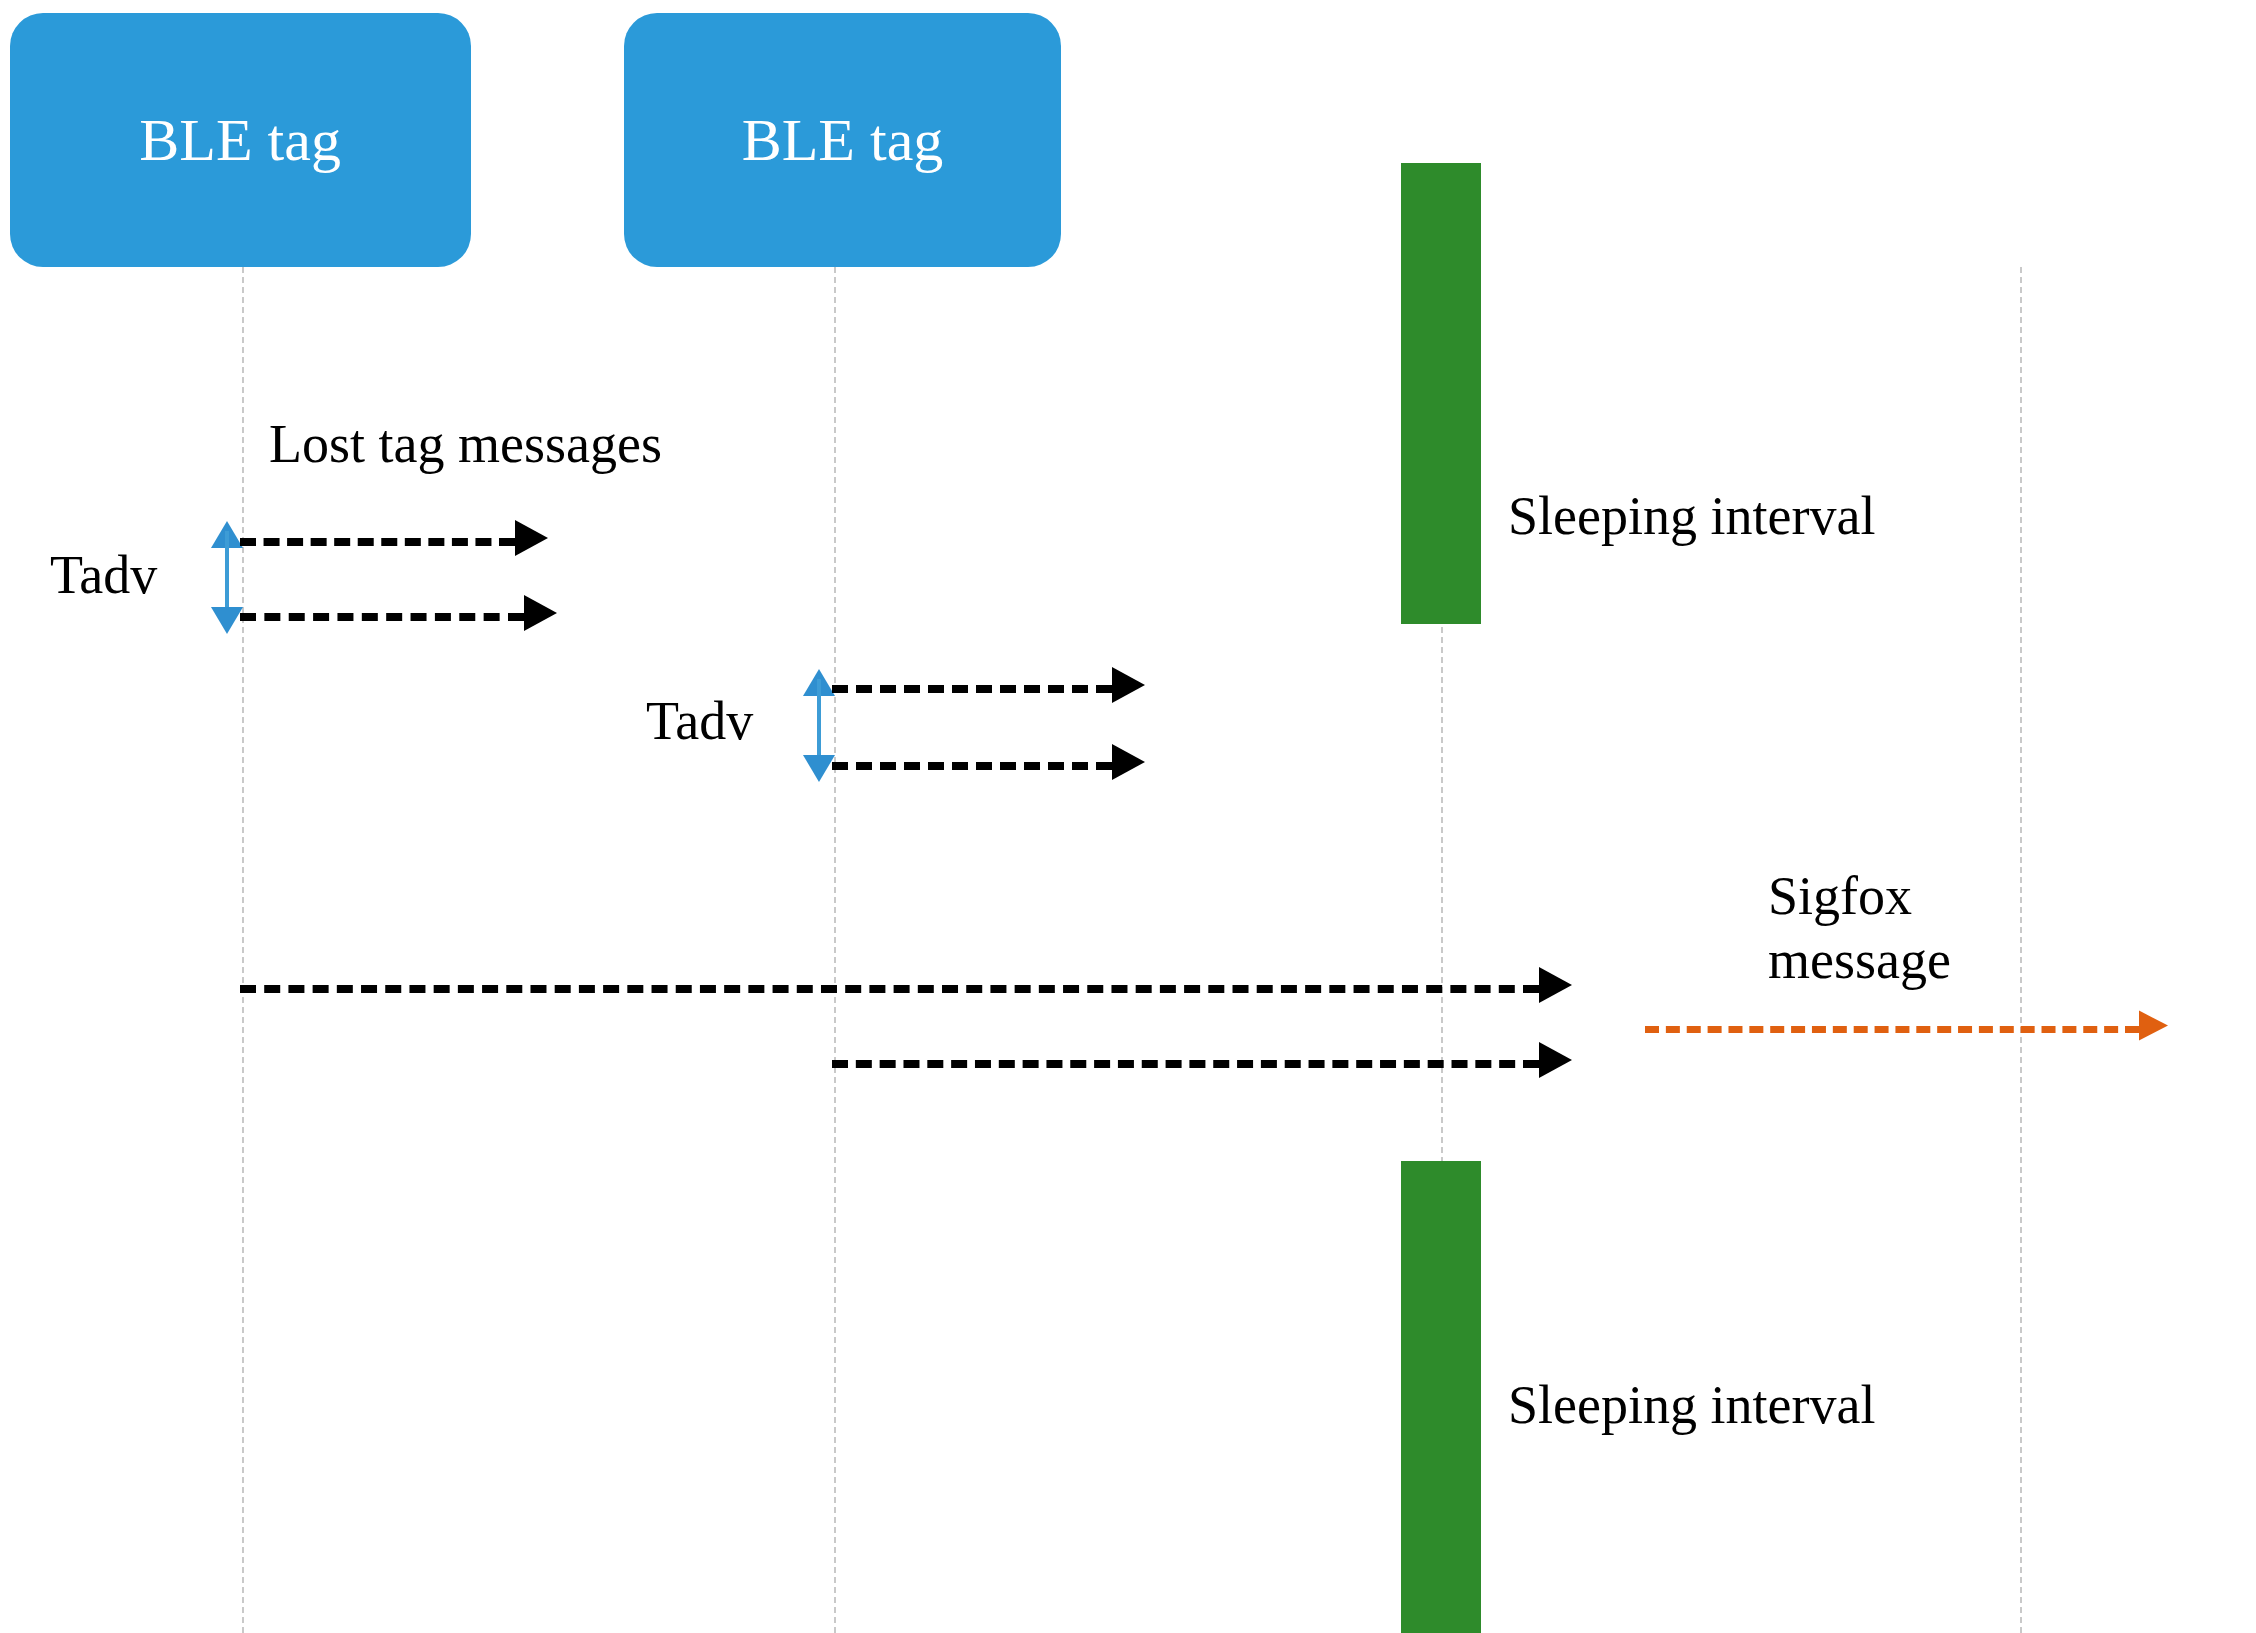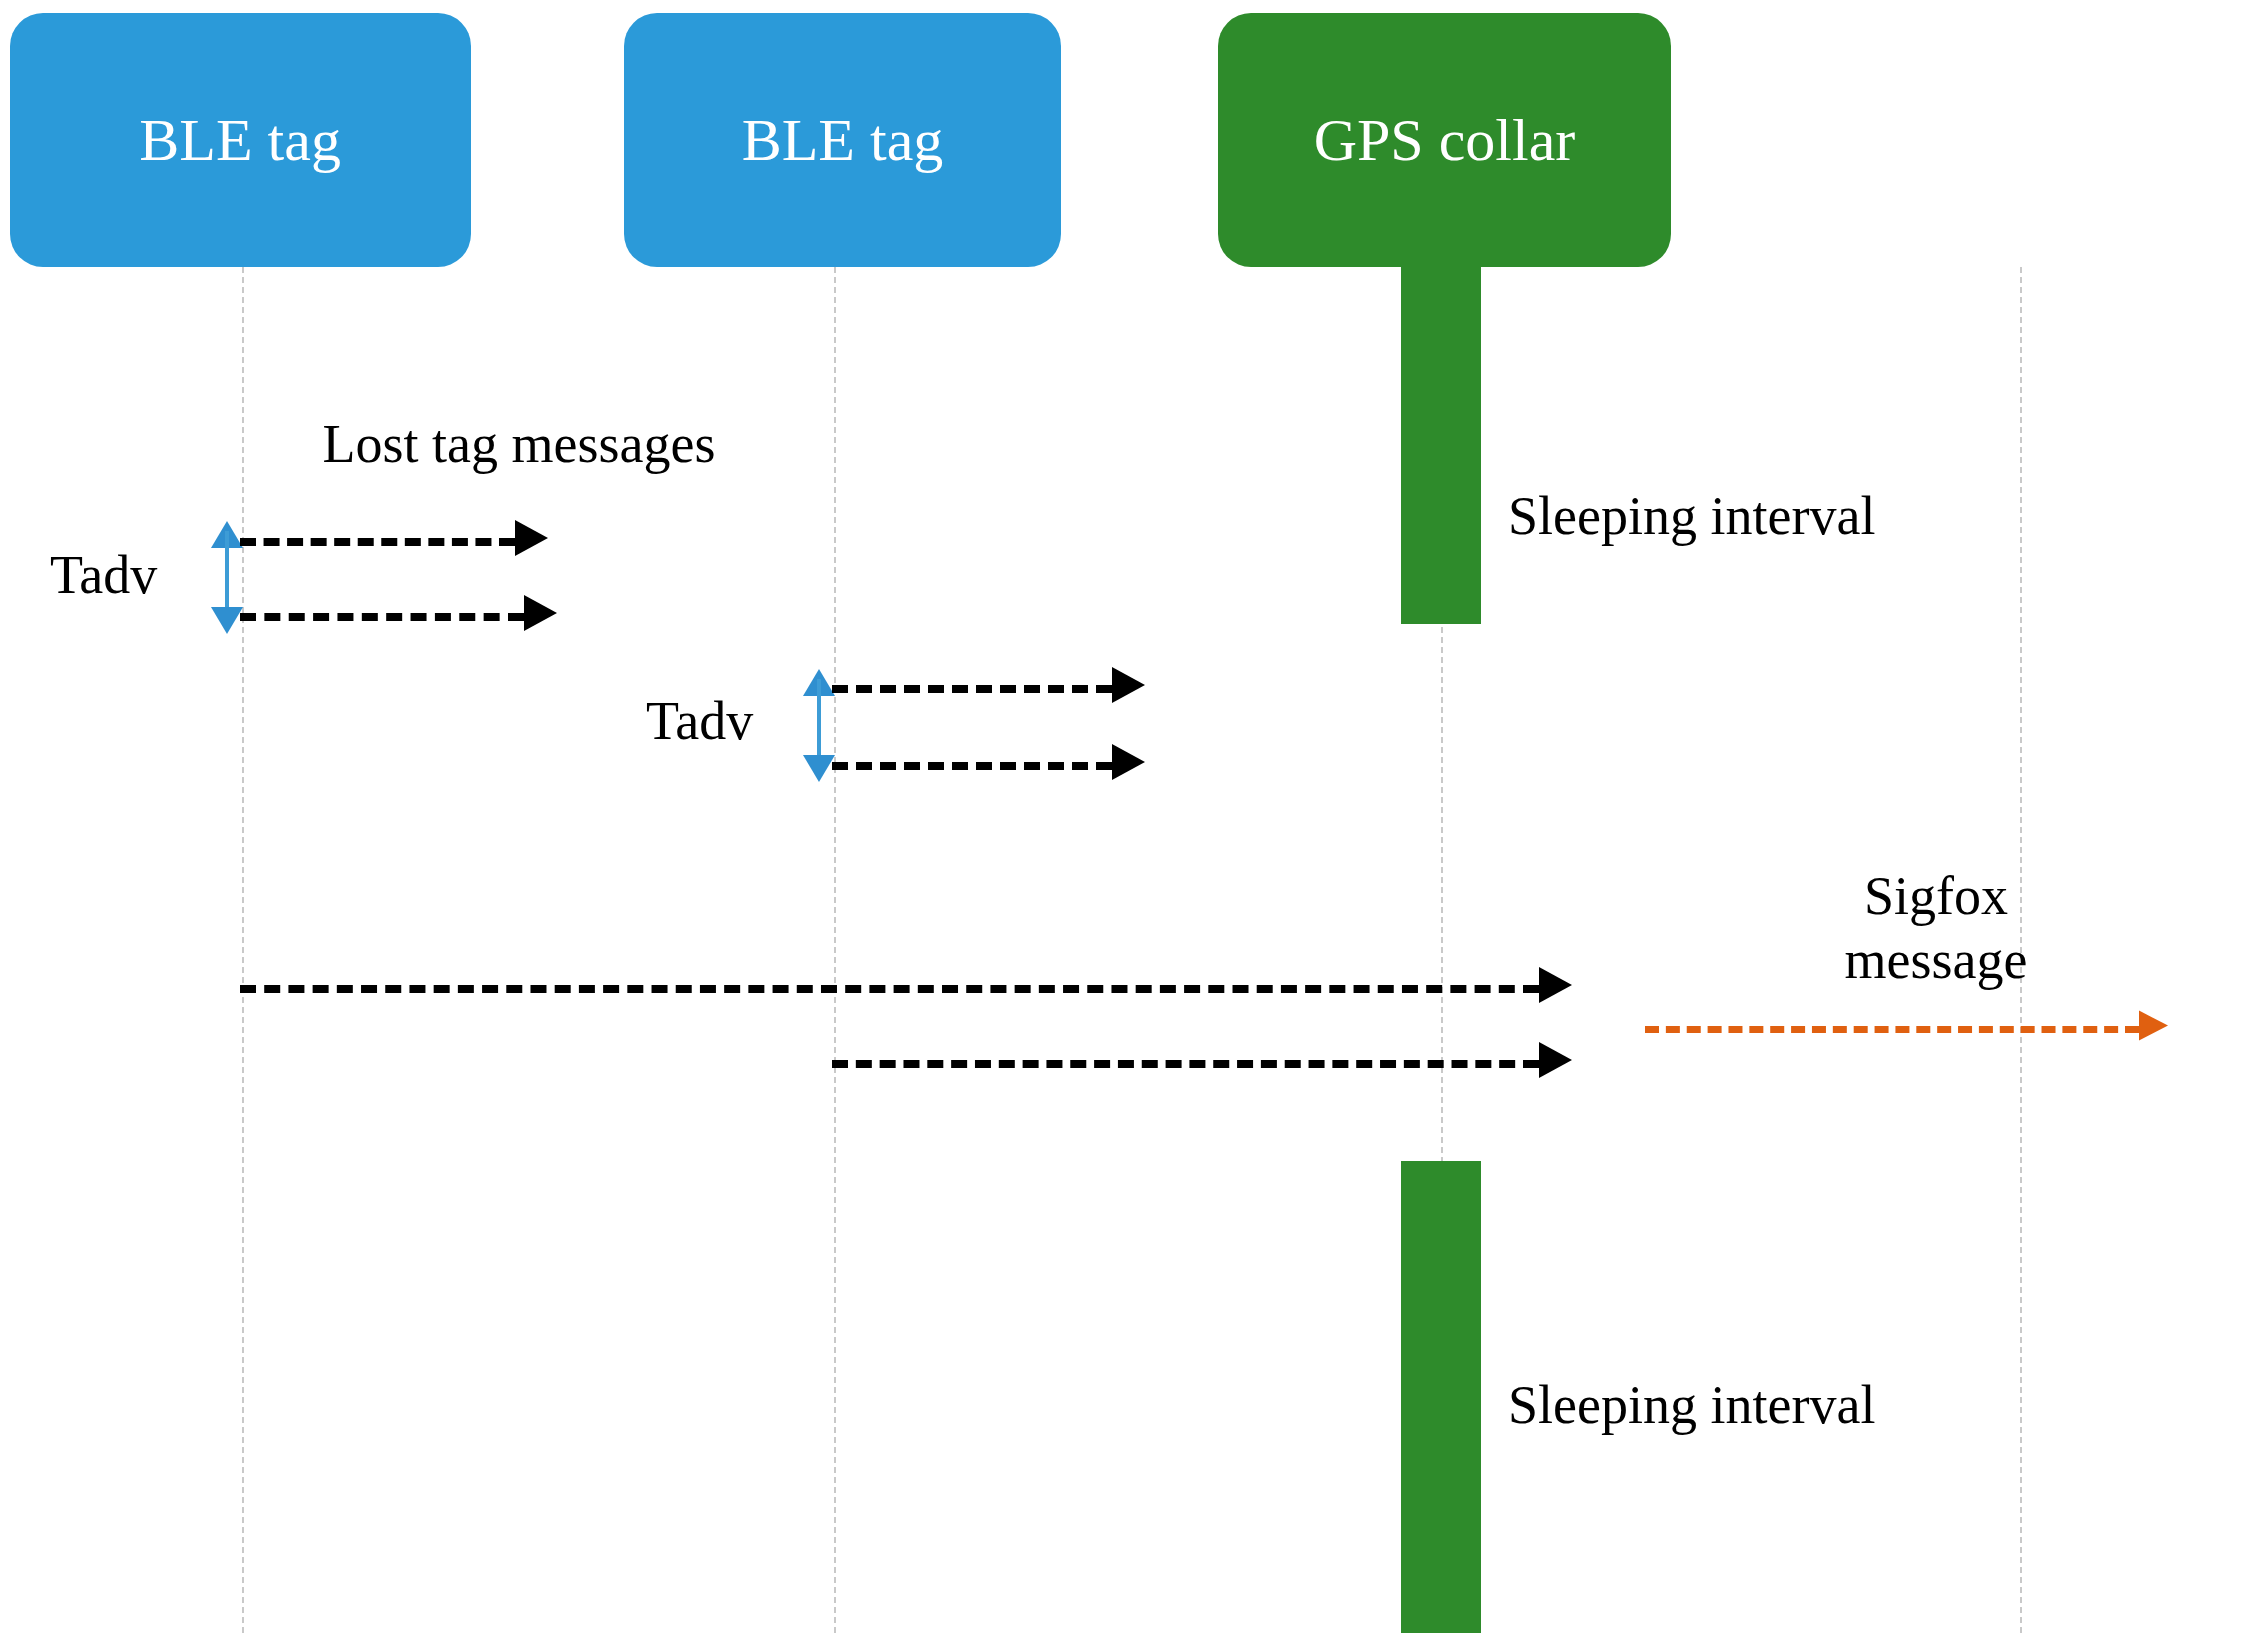--- a/index.html
+++ b/index.html
@@ -96,21 +96,20 @@
   }
   .interval .cap.up   { top: 0;    border-bottom: 27px solid #2f8fd0; }
   .interval .cap.down { bottom: 0; border-top: 27px solid #2f8fd0; }
 
   
   .note {
     position: absolute;
     color: #000000;
     line-height: 1.18;
     white-space: pre-line;
-    text-align: center;
   }
   .note.left { text-align: left; }
 </style>
 </head>
 <body>
 
 <div id="canvas">
 
   <div class="lifeline" style="left:242px; top:267px; height:1366px;"></div>
   <div class="lifeline" style="left:834px; top:267px; height:1366px;"></div>
@@ -121,23 +120,20 @@
   <div class="activation" style="left:1401px; top:1161px; width:80px; height:473px;"></div>
 
   <div class="actor-box" style="left:9.6px; top:13.4px; width:461px; height:254px; background:#2b9ad9; font-size:60px;">
     <span class="actor-label">BLE tag</span>
   </div>
 
   <div class="actor-box" style="left:624px; top:13.4px; width:437px; height:254px; background:#2b9ad9; font-size:60px;">
     <span class="actor-label">BLE tag</span>
   </div>
 
-  <div class="actor-box" style="left:1218px; top:13.4px; width:453px; height:254px; background:#2e8b2b; font-size:60px;">
-    <span class="actor-label">GPS collar</span>
-  </div>
 
 
   <div class="note" style="left:269px; top:413px; width:500px; font-size:54px;">Lost tag messages</div>
 
   <div class="note left" style="left:50px; top:544px; width:183px; font-size:54px;">Tadv</div>
 
   <div class="interval" style="left:227px; top:521px; height:113px;">
     <div class="cap up"></div>
     <div class="bar" style="top:9.6px; height:94px;"></div>
     <div class="cap down"></div>

